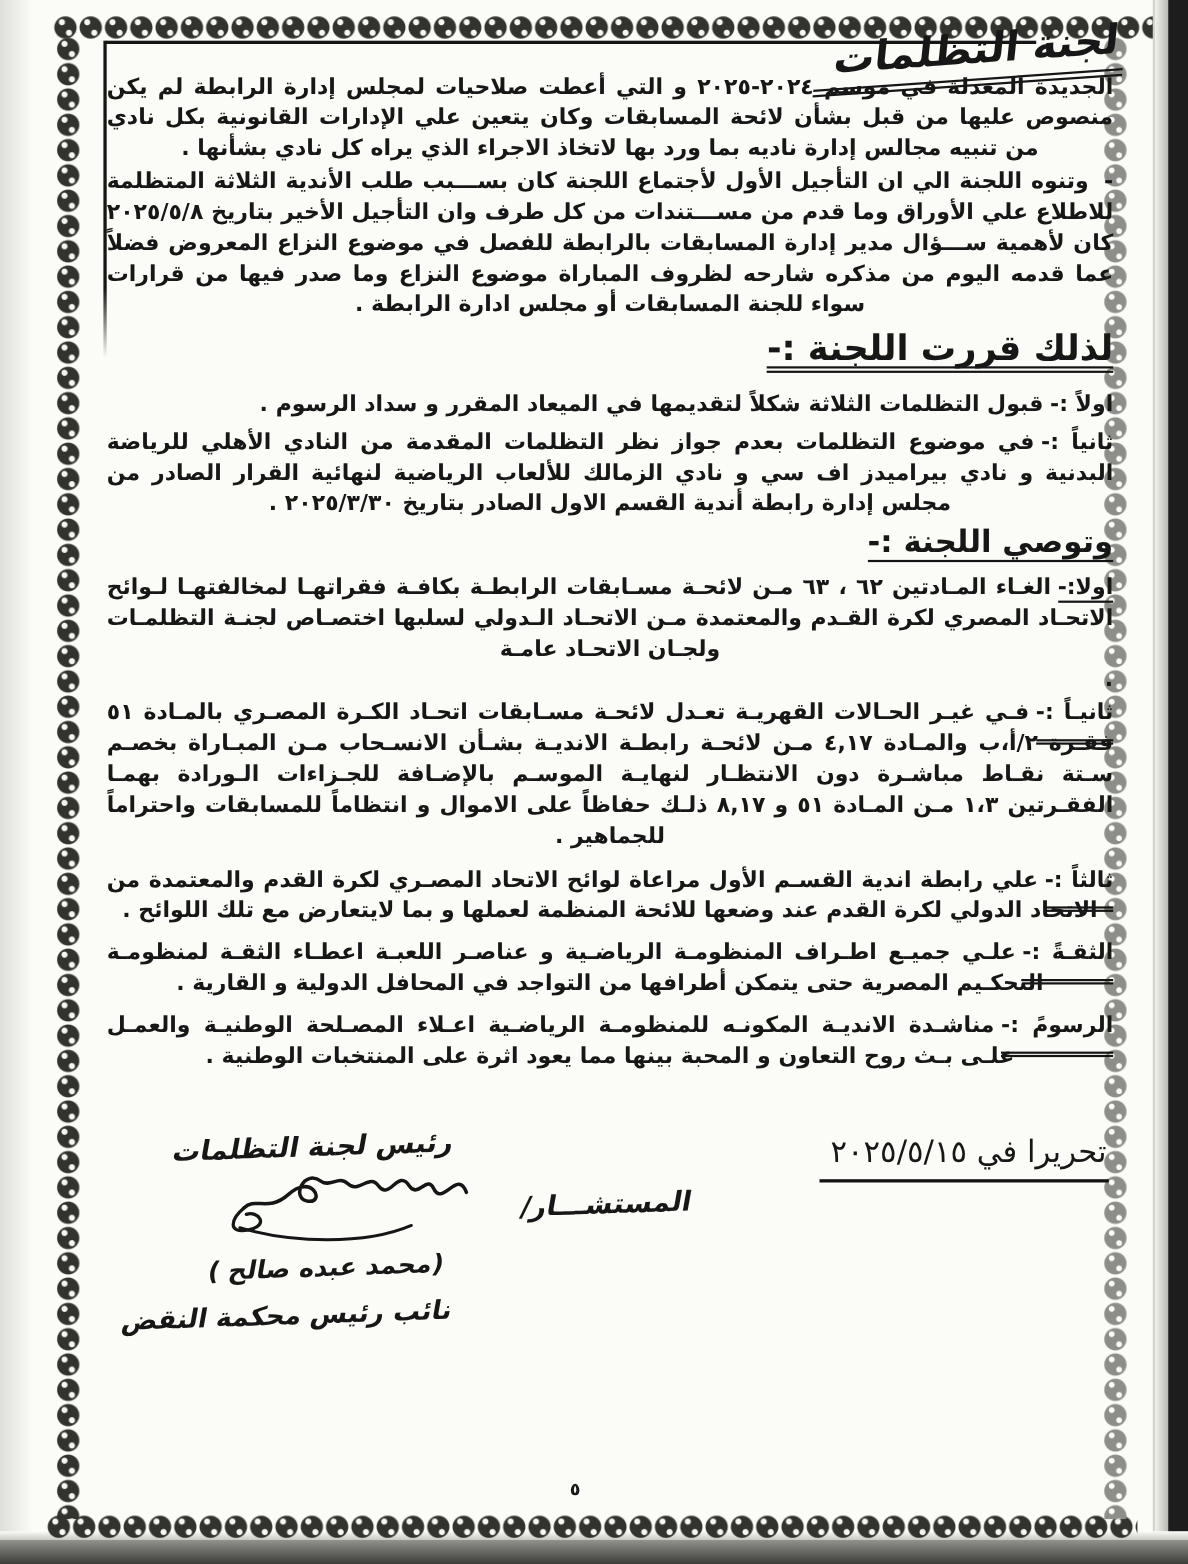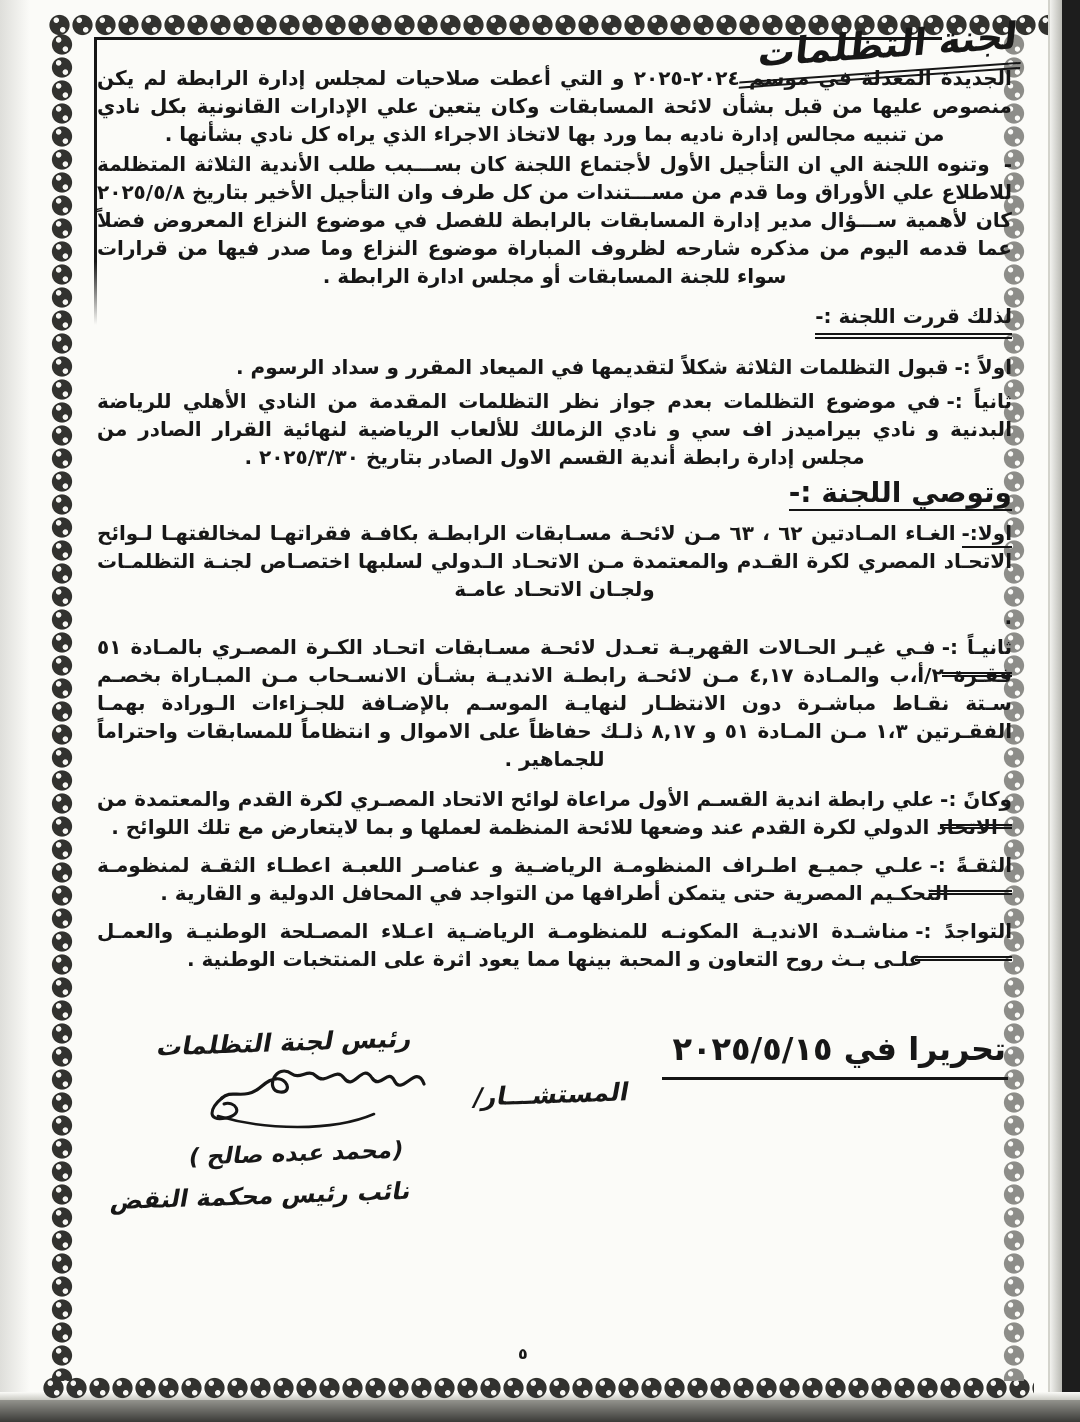--- a/index.html
+++ b/index.html
@@ -56,27 +56,27 @@
     font-weight:700;line-height:28px;}
   .content p{margin:0;text-align:justify;text-align-last:center;}
   .content p.tal-r{text-align-last:right;}
   .mt2{margin-top:2px!important;} .mt6{margin-top:6px!important;}
   .mt8{margin-top:8px!important;} .mt10{margin-top:10px!important;}
   .mt12{margin-top:12px!important;} .mt14{margin-top:14px!important;}
   .dash{display:inline-block;margin-left:14px;}
   .lbl{margin-left:6px;white-space:nowrap;}
   .u1{border-bottom:2.5px solid #141414;padding-bottom:1px;}
   .u2{border-bottom:5px double #141414;padding-bottom:13px;}
-  .h-dec{display:inline-block;font-size:20px;font-weight:800;
+  .h-dec{display:inline-block;font-size:32px;font-weight:800;
     border-bottom:6px double #141414;padding-bottom:3px;margin:12px 0 0 0;}
   .h-rec{display:inline-block;font-size:28px;font-weight:800;
     border-bottom:2.5px solid #141414;padding-bottom:2px;margin:8px 0 0 0;}
   .dotline{text-align:right;font-weight:700;line-height:28px;}
   
-  .sig-date{position:absolute;top:1030px;right:72px;font-size:32px;font-weight:700;
+  .sig-date{position:absolute;top:1030px;right:72px;font-size:28px;font-weight:400;
     border-bottom:3.5px solid #141414;padding:0 2px 9px 10px;}
   .hand{font-weight:800;letter-spacing:-0.5px;transform:skewX(-12deg) rotate(-2deg);}
   .sig-role{position:absolute;top:1028px;left:158px;font-size:25px;}
   .sig-counselor{position:absolute;top:1080px;left:474px;font-size:25px;}
   .sig-name{position:absolute;top:1140px;left:190px;font-size:23px;}
   .sig-pos{position:absolute;top:1182px;left:112px;font-size:24px;}
   .sig-svg{position:absolute;top:1044px;left:192px;width:240px;height:100px;}
   .page-num{position:absolute;top:1344px;left:518px;font-size:16px;font-weight:700;}
 </style>
 </head>
@@ -113,26 +113,26 @@
 
     <p class="mt6"><span class="lbl">ثانياً :-</span><span>في موضوع التظلمات بعدم جواز نظر التظلمات المقدمة من النادي الأهلي للرياضة البدنية و نادي بيراميدز اف سي و نادي الزمالك للألعاب الرياضية لنهائية القرار الصادر من مجلس إدارة رابطة أندية القسم الاول الصادر بتاريخ ٢٠٢٥/٣/٣٠ .</span></p>
 
     <p class="tal-r"><span class="h-rec">وتوصي اللجنة :-</span></p>
 
     <p class="mt8"><span class="lbl u1">اولا:-</span><span>الغـاء المـادتين ٦٢ ، ٦٣ مـن لائحـة مسـابقات الرابطـة  بكافـة فقراتهـا لمخالفتهـا لـوائح الاتحـاد المصري لكرة القـدم والمعتمدة مـن الاتحـاد الـدولي لسلبها اختصـاص لجنـة التظلمـات ولجـان الاتحـاد عامـة</span></p>
     <div class="dotline">.</div>
 
     <p class="mt2"><span class="lbl u2">ثانيـاً :-</span><span>فـي غيـر الحـالات القهريـة تعـدل لائحـة مسـابقات اتحـاد الكـرة المصـري بالمـادة ٥١ فقـرة ٢/أ،ب والمـادة ٤,١٧ مـن لائحـة رابطـة الانديـة  بشـأن الانسـحاب مـن المبـاراة بخصـم سـتة نقـاط مباشـرة دون الانتظـار لنهايـة الموسـم بالإضـافة للجـزاءات الـورادة بهمـا الفقـرتين ١،٣ مـن المـادة ٥١ و ٨,١٧ ذلـك حفاظاً على الاموال و انتظاماً للمسابقات واحتراماً للجماهير .</span></p>
 
-    <p class="mt12"><span class="lbl u2">وكانً :-</span><span>علي رابطة اندية القسـم الأول مراعاة لوائح الاتحاد المصـري لكرة القدم والمعتمدة من الاتحاد الدولي لكرة القدم عند وضعها للائحة المنظمة لعملها و بما لايتعارض مع تلك اللوائح .</span></p>
+    <p class="mt12"><span class="lbl u2">ثالثاً :-</span><span>علي رابطة اندية القسـم الأول مراعاة لوائح الاتحاد المصـري لكرة القدم والمعتمدة من الاتحاد الدولي لكرة القدم عند وضعها للائحة المنظمة لعملها و بما لايتعارض مع تلك اللوائح .</span></p>
 
 
     <p class="mt10"><span class="lbl u2">الثقـةً :-</span><span>علـي جميـع اطـراف المنظومـة الرياضـية و عناصـر اللعبـة اعطـاء الثقـة لمنظومـة التحكـيم المصرية حتى يتمكن أطرافها من التواجد في المحافل الدولية و القارية .</span></p>
 
-    <p class="mt10"><span class="lbl u2">التواجدً :-</span><span>مناشـدة الانديـة المكونـه للمنظومـة الرياضـية اعـلاء المصـلحة الوطنيـة والعمـل علـى بـث روح التعاون و المحبة بينها مما يعود اثرة على المنتخبات الوطنية .</span></p>
+    <p class="mt10"><span class="lbl u2">الرسومً :-</span><span>مناشـدة الانديـة المكونـه للمنظومـة الرياضـية اعـلاء المصـلحة الوطنيـة والعمـل علـى بـث روح التعاون و المحبة بينها مما يعود اثرة على المنتخبات الوطنية .</span></p>
 
   </div>
 
   <div class="sig-date">تحريرا في ٢٠٢٥/٥/١٥</div>
   <div class="sig-role hand">رئيس لجنة التظلمات</div>
   <div class="sig-counselor hand">المستشـــار/</div>
 
   <svg class="sig-svg" viewBox="0 0 240 100">
     <path d="M232 40 C224 18 210 54 202 36 C196 24 188 46 180 34 C170 18 162 48 152 34 C144 22 134 42 124 32 C116 24 108 36 100 30 C84 18 72 46 88 48 C104 50 92 22 70 42 C52 58 40 44 30 54" fill="none" stroke="#161616" stroke-width="3.2" stroke-linecap="round"></path>
     <path d="M30 54 C18 64 14 78 34 74 C54 70 42 56 32 60" fill="none" stroke="#161616" stroke-width="3" stroke-linecap="round"></path>

